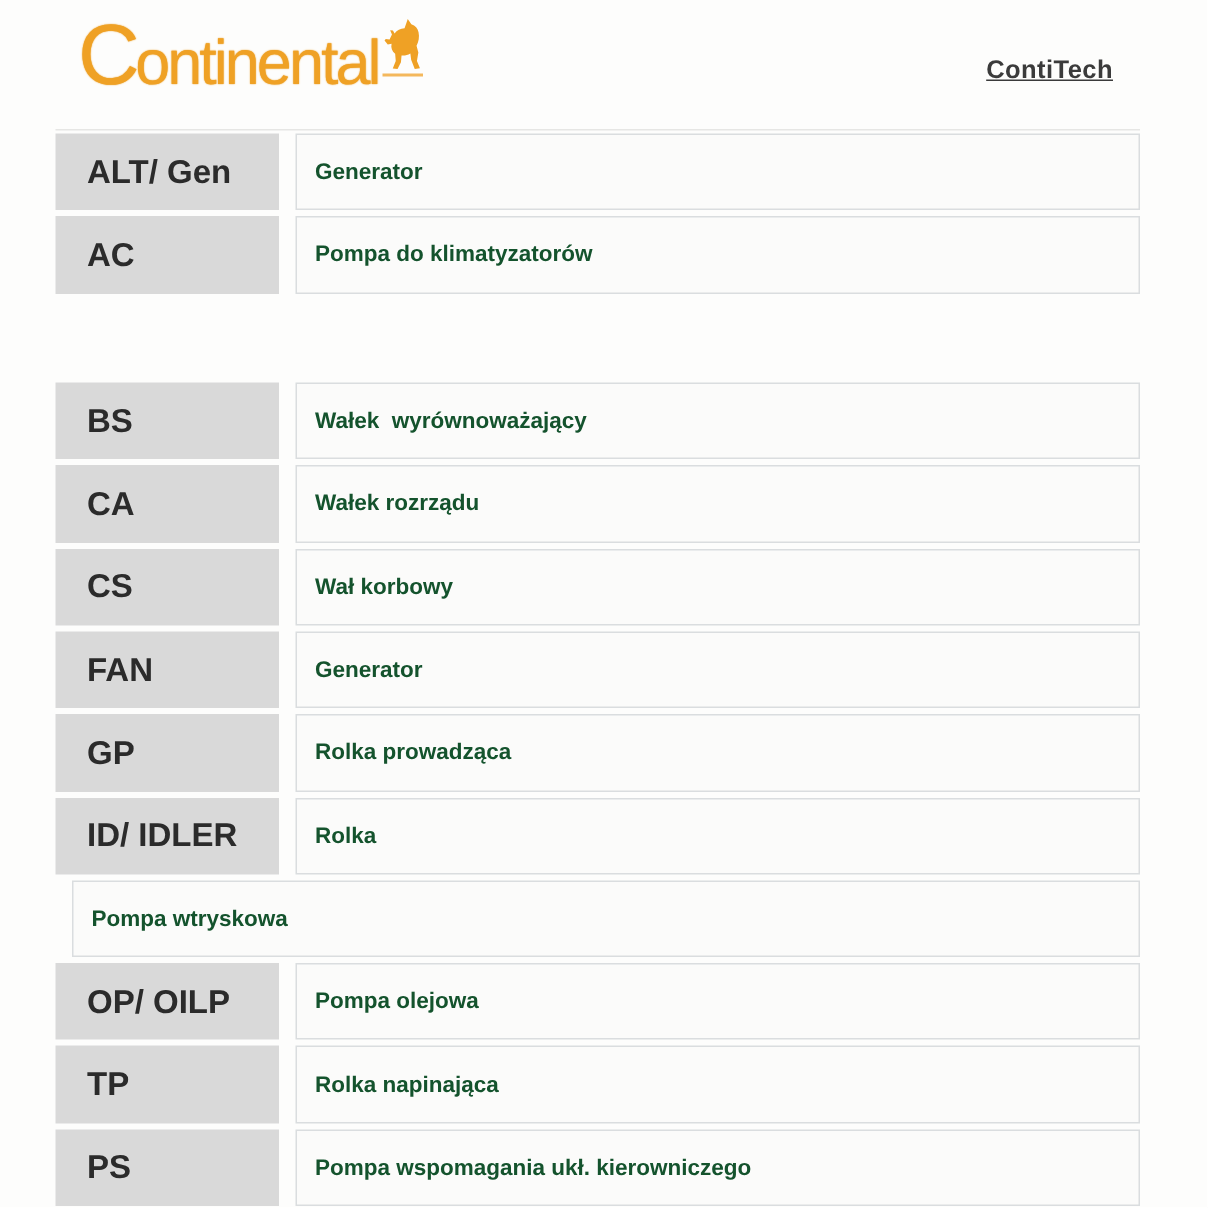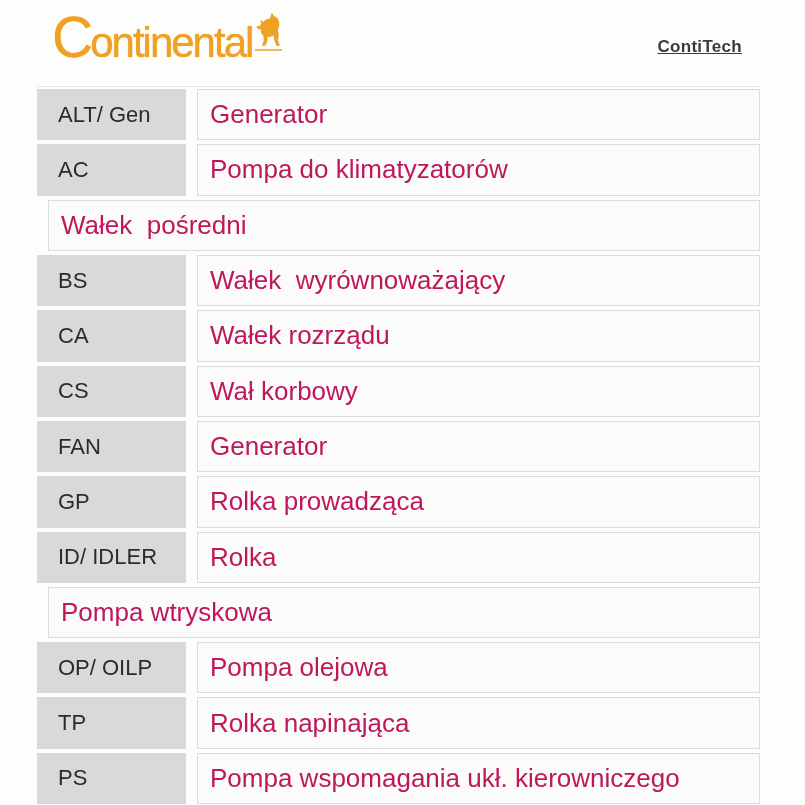--- a/index.html
+++ b/index.html
@@ -95,28 +95,28 @@
     flex: 1;
     background: #fbfbfa;
     border: 1px solid #dadddf;
     display: flex;
     align-items: center;
     padding-left: 12px;
     box-sizing: border-box;
   }
   .abbr {
     font-size: 22px;
-    font-weight: normal;
+    font-weight: bold;
     color: #2b2b2b;
     white-space: pre-wrap;
   }
   .desc {
-    font-size: 26px;
-    font-weight: normal;
-    color: #be185d;
+    font-size: 15px;
+    font-weight: bold;
+    color: #14532d;
     white-space: pre-wrap;
   }
 </style>
 </head>
 <body>
 
 <div class="page">
 
   <div class="header">
     <div class="logo">
@@ -146,23 +146,20 @@
         <span class="abbr">AC</span>
       </div>
       <div class="col-gap"></div>
       <div class="desc-cell">
         <span class="desc">Pompa do klimatyzatorów</span>
       </div>
     </div>
 
     <div class="row">
       <div class="col-gap"></div>
-      <div class="desc-cell">
-        <span class="desc">Wałek  pośredni</span>
-      </div>
     </div>
 
     <div class="row">
       <div class="abbr-cell">
         <span class="abbr">BS</span>
       </div>
       <div class="col-gap"></div>
       <div class="desc-cell">
         <span class="desc">Wałek  wyrównoważający</span>
       </div>

